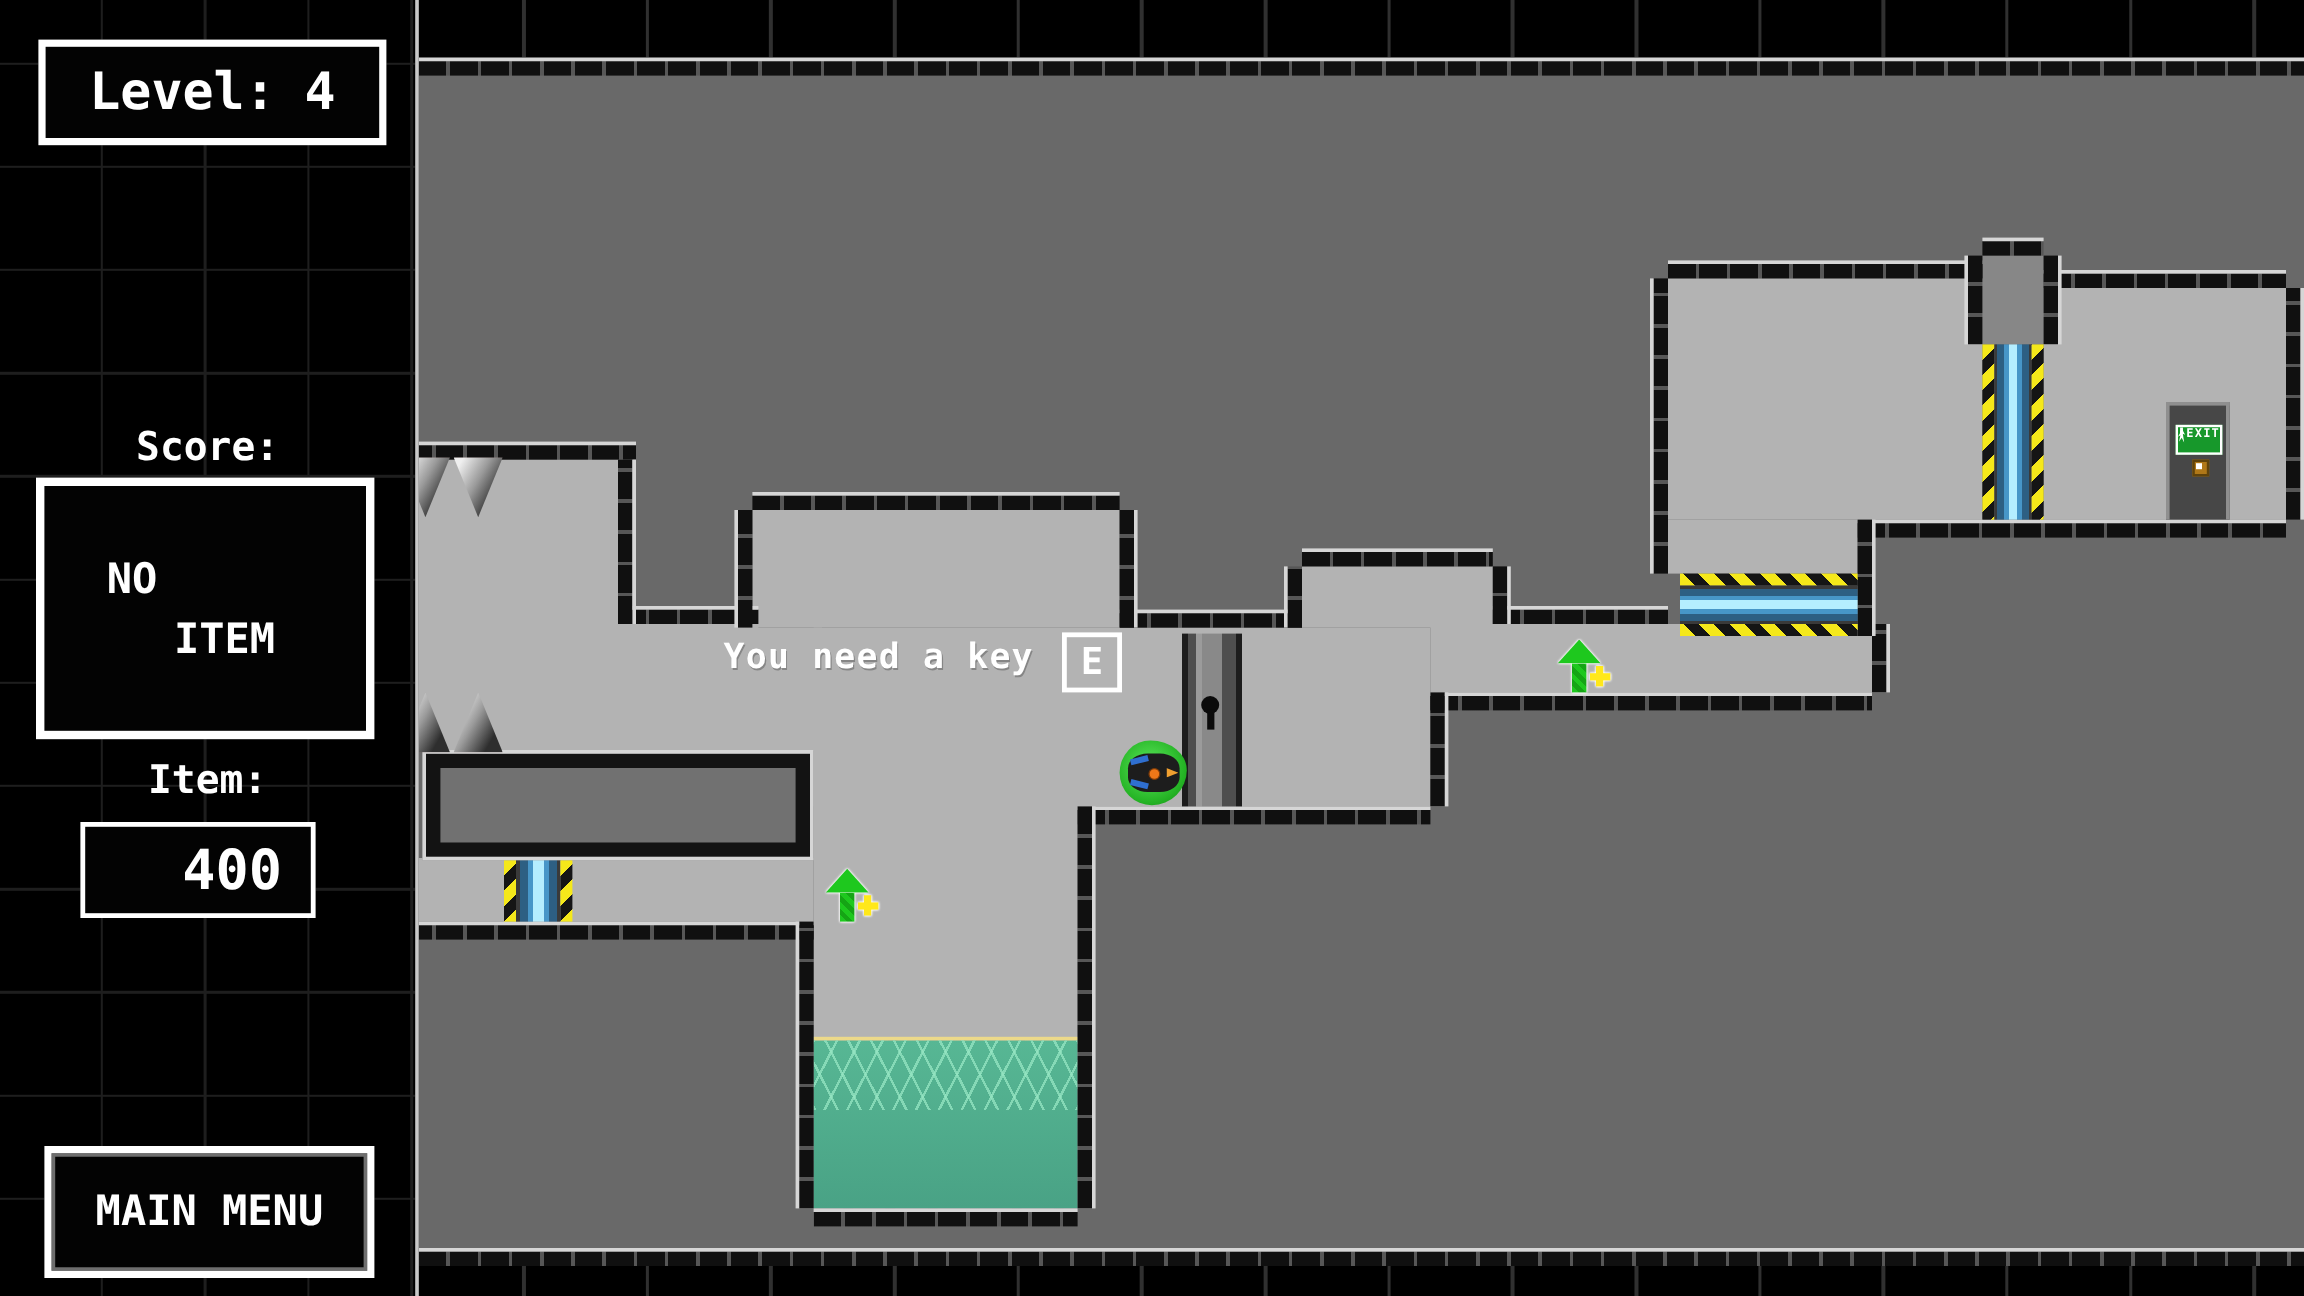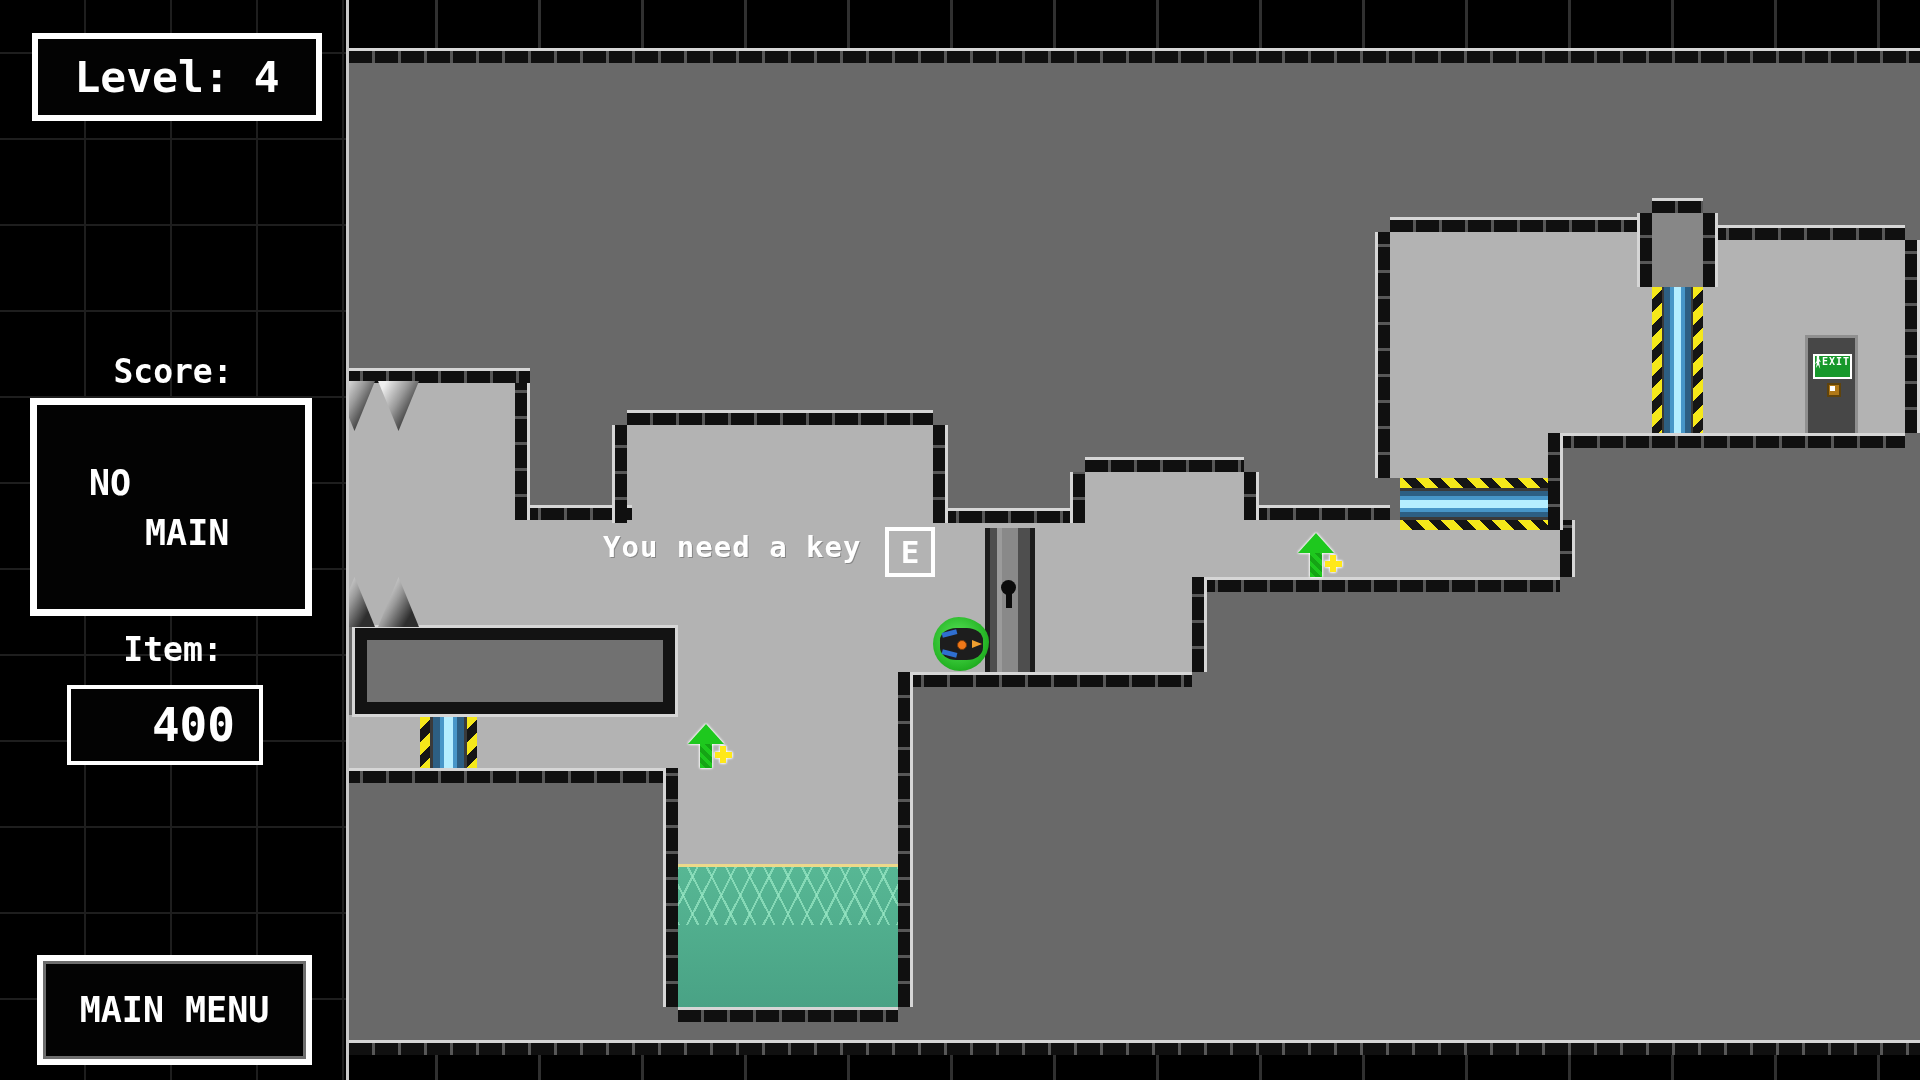--- a/index.html
+++ b/index.html
@@ -224,21 +224,21 @@
 
   <div id="sidebar">
     <div id="level-box" class="panel">
       <span>Level:</span>
       <span>4</span>
     </div>
 
     <div class="sb-label" style="top:352px;">Score:</div>
     <div id="item-box" class="panel">
       <span class="l1">NO</span>
-      <span class="l2">MAIN</span>
+      <span class="l2">ITEM</span>
     </div>
 
     <div class="sb-label" style="top:630px;">Item:</div>
     <div id="score-box" class="panel">
       <span>400</span>
     </div>
 
     <div id="menu-btn" class="panel">
       <span>MAIN MENU</span>
     </div>

